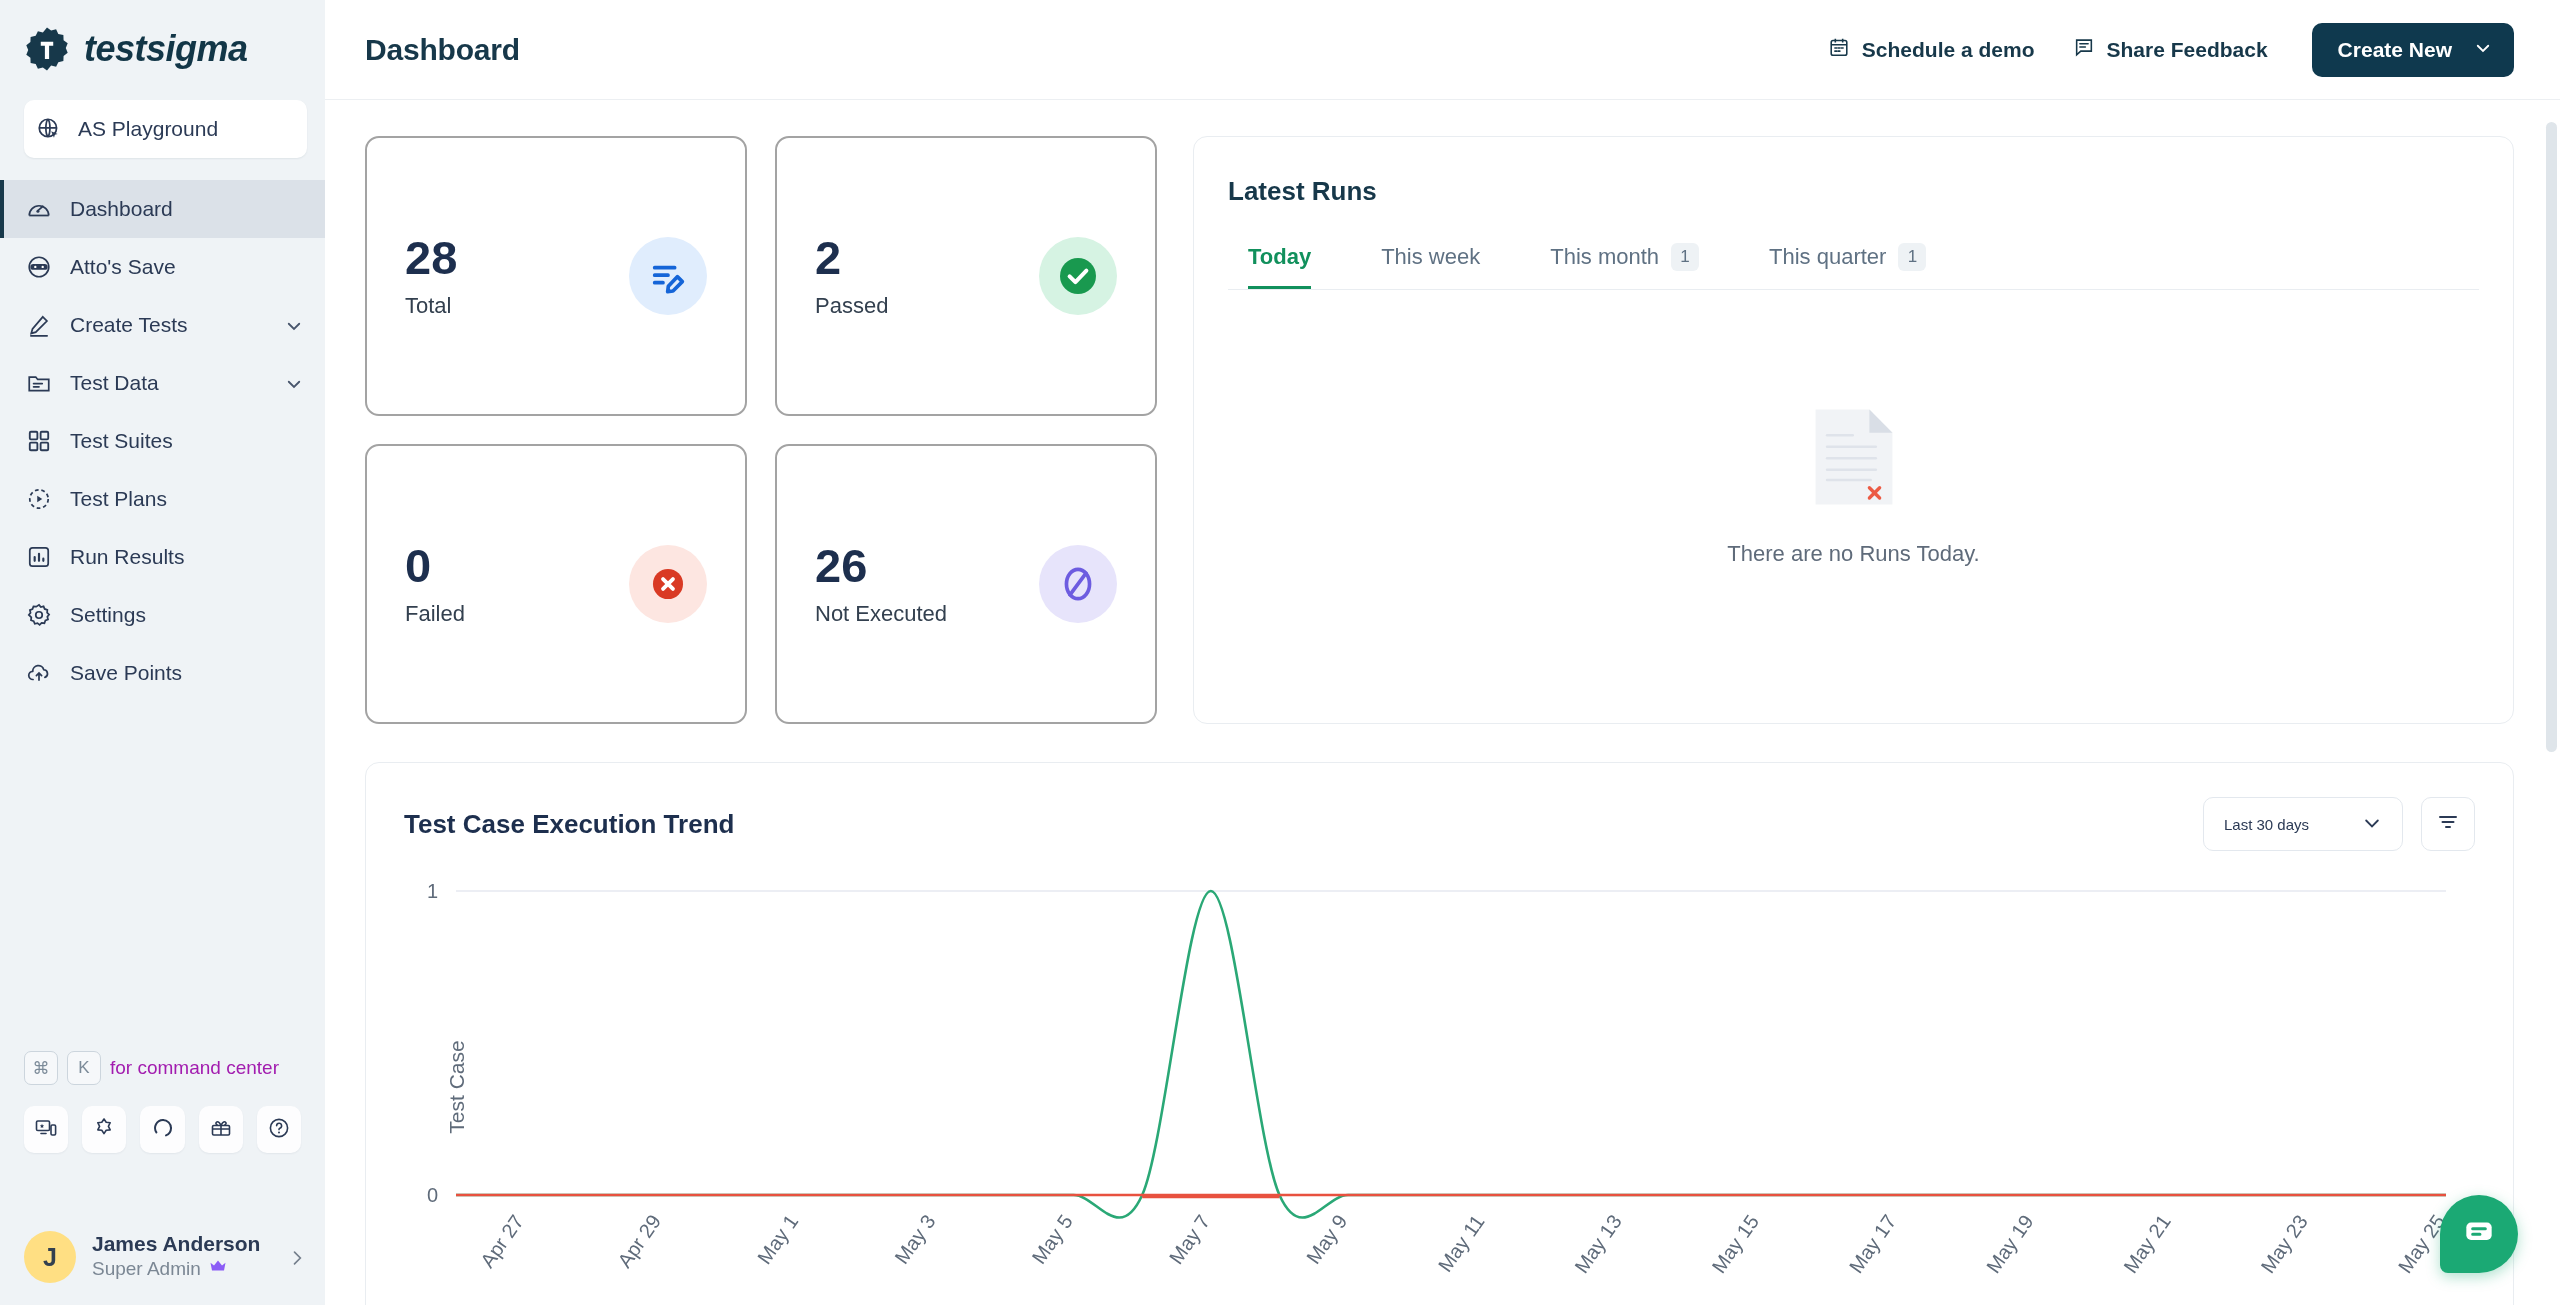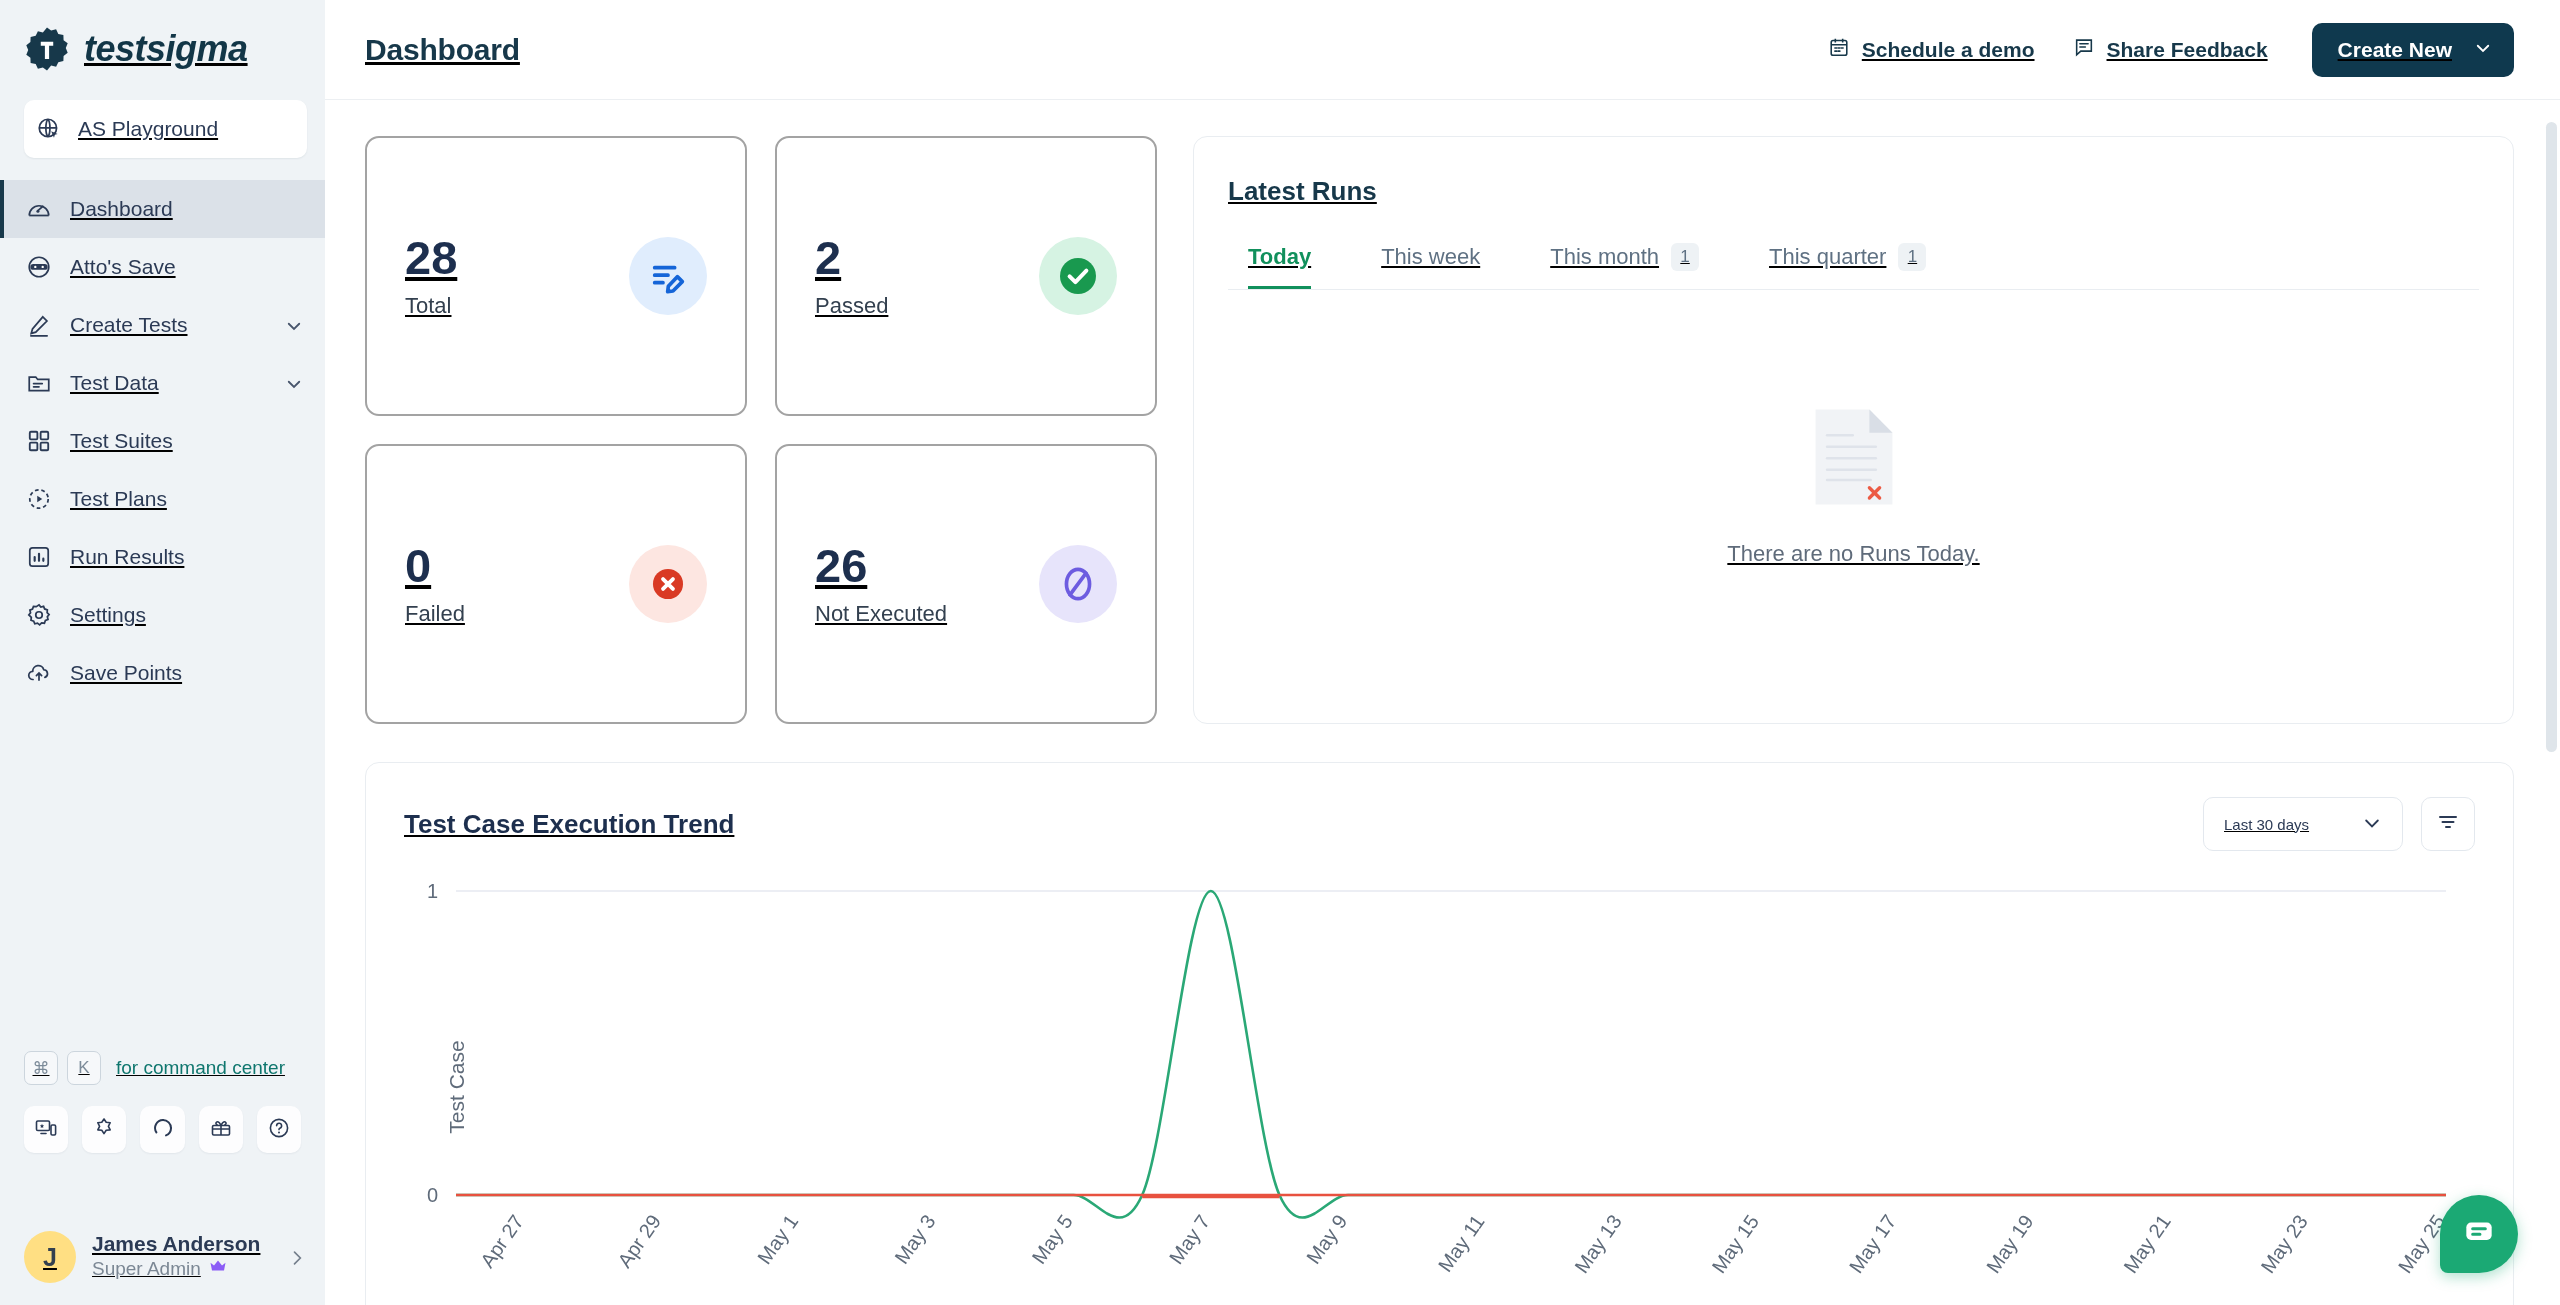--- a/index.html
+++ b/index.html
@@ -2,21 +2,21 @@
 <html><head>
 <meta charset="utf-8">
 <style>
   * { box-sizing: border-box; margin: 0; padding: 0; }
   html, body {
     width: 2560px; height: 1305px;
     font-family: "Liberation Sans", sans-serif;
     background: #ffffff;
     overflow: hidden;
   }
-  .app { display: flex; width: 2560px; height: 1154px; position: relative; text-decoration: underline; }
+  .app { display: flex; width: 2560px; height: 1154px; position: relative; }
 
   
   .sidebar {
     width: 325px; height: 1305px; flex: 0 0 325px;
     background: #eff3f6;
     display: flex; flex-direction: column;
     position: relative;
   }
   .logo-row { display: flex; align-items: center; gap: 14px; padding: 22px 0 0 24px; height: 76px; }
   .logo-mark { width: 46px; height: 46px; flex: 0 0 46px; }
@@ -46,21 +46,21 @@
 
   .cmd-hint {
     margin-top: auto; display: flex; align-items: center; gap: 9px;
     padding: 0 24px; height: 40px; margin-bottom: 18px;
   }
   .key {
     min-width: 34px; height: 34px; border: 1px solid #ccd5dd; border-radius: 7px;
     background: #f6f8fa; display: flex; align-items: center; justify-content: center;
     font-size: 17px; color: #7c8b99; padding: 0 7px;
   }
-  .cmd-text { font-size: 19px; color: #0f766e; margin-left: 6px; }
+  .cmd-text { font-size: 19px; color: #a21caf; }
 
   .quick-row { display: flex; gap: 14px; padding: 0 24px; margin-bottom: 56px; }
   .quick-btn {
     width: 47px; height: 47px; background: #fdfdfe; border-radius: 10px;
     display: flex; align-items: center; justify-content: center;
     box-shadow: 0 1px 2px rgba(16,40,60,.06);
   }
 
   .user-row {
     display: flex; align-items: center; gap: 16px; padding: 0 20px 0 24px;

